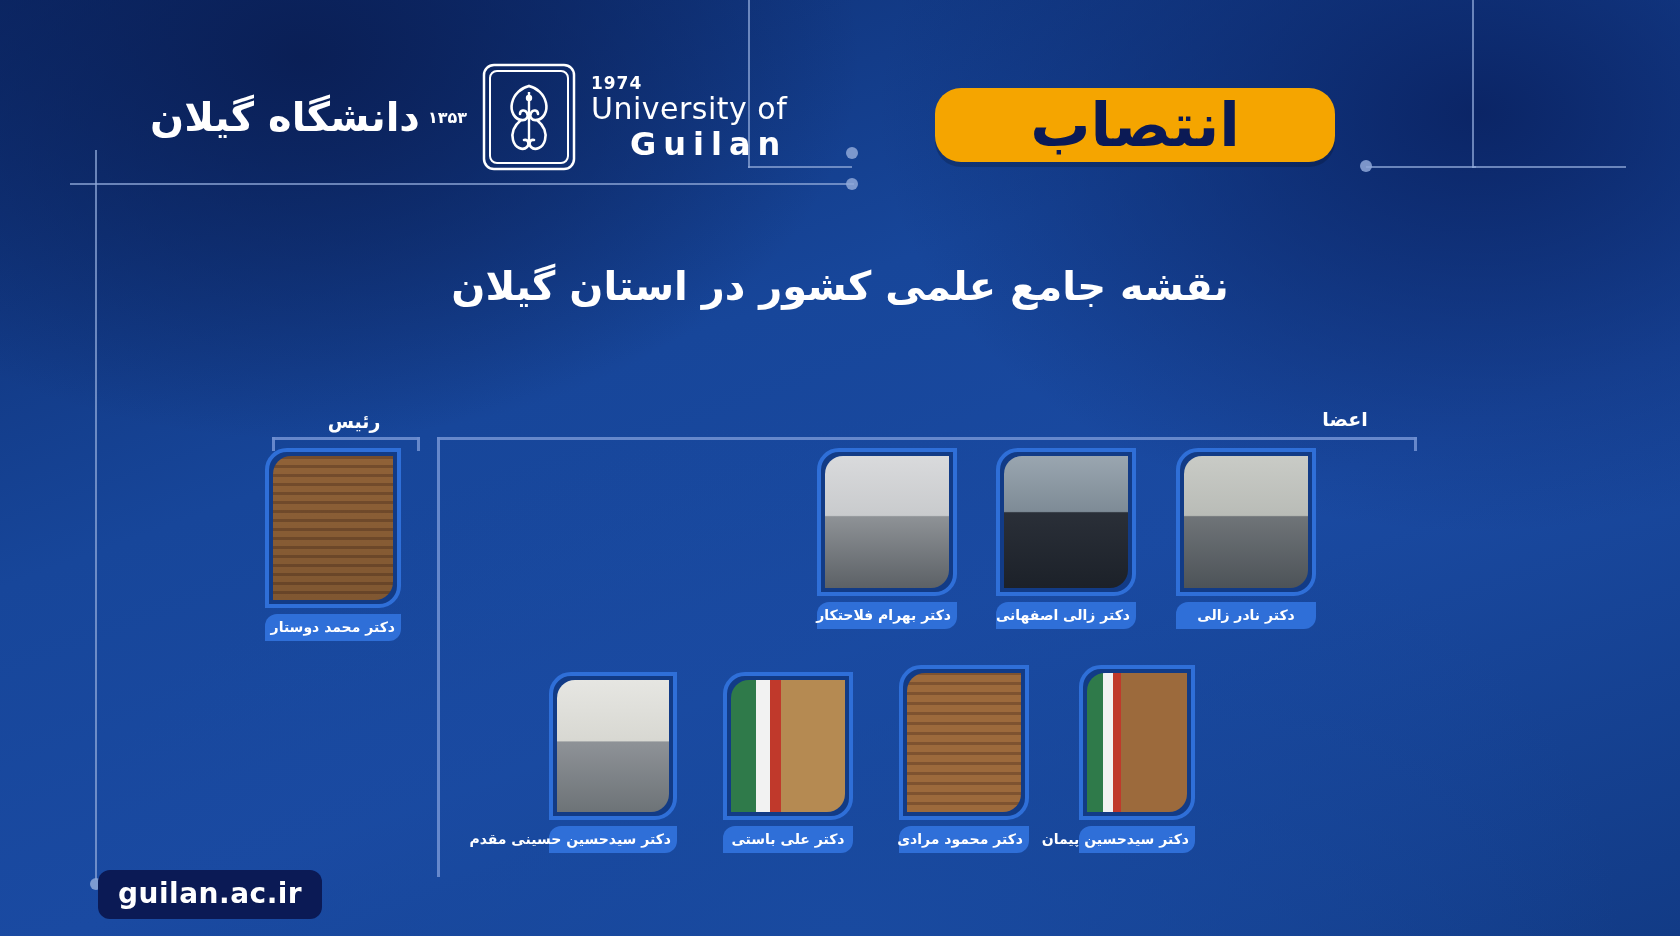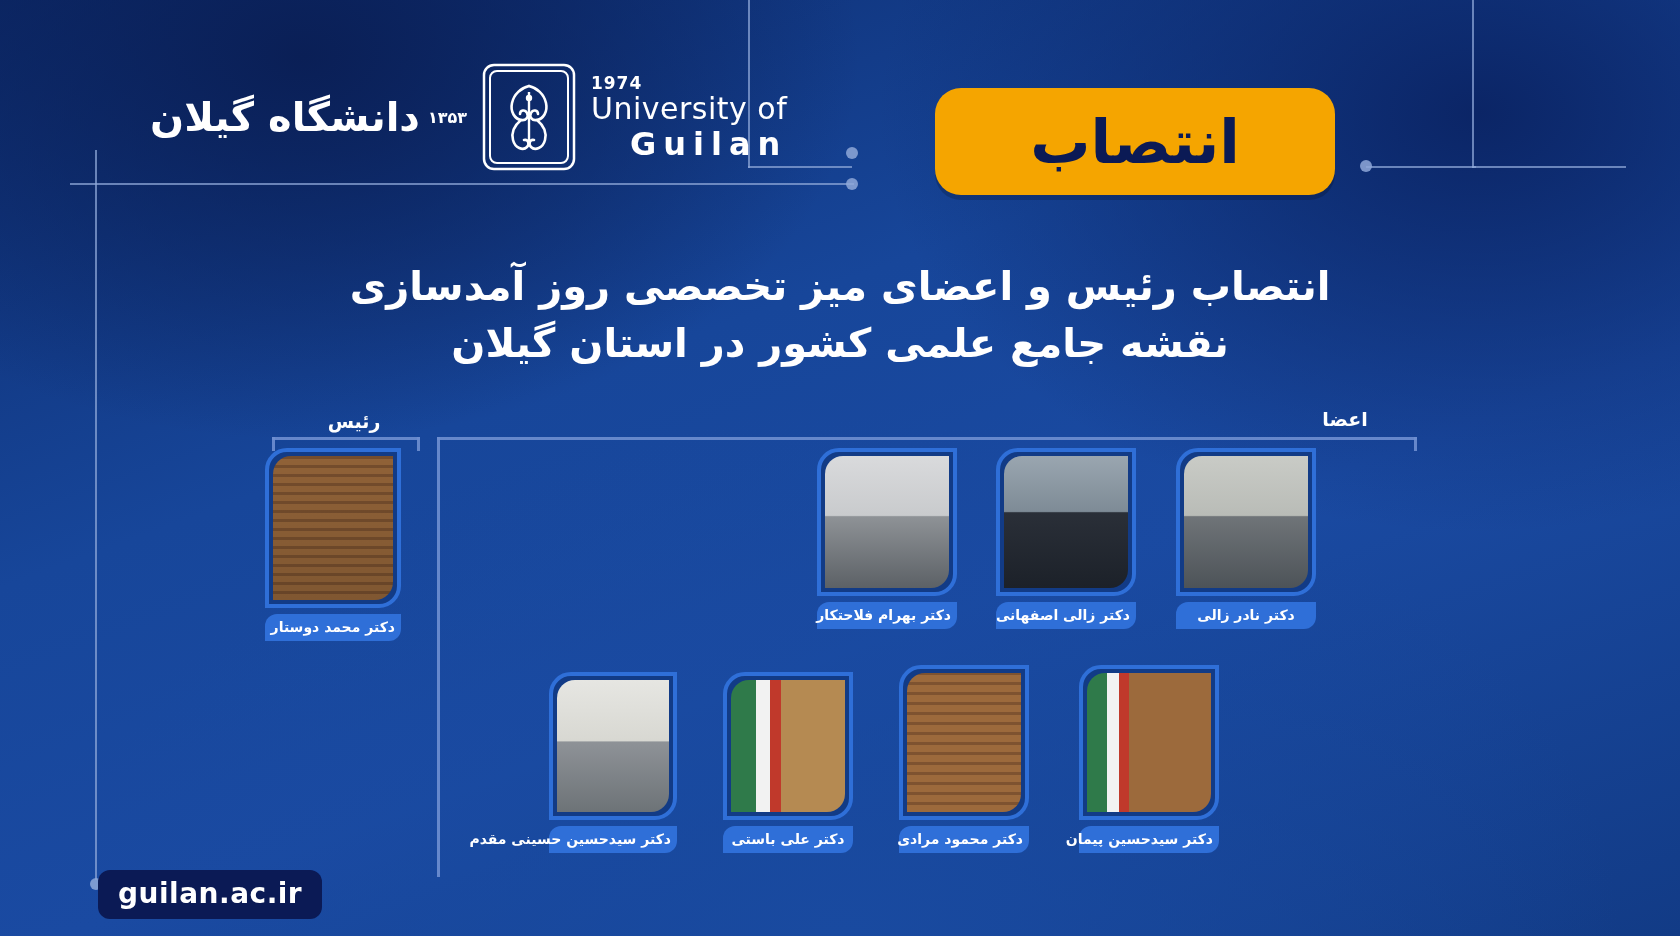--- a/index.html
+++ b/index.html
@@ -29,21 +29,21 @@
   .logo-year{font-size:17px;font-weight:700;letter-spacing:1px;align-self:flex-end;margin-bottom:2px;}
   .logo-uni{font-size:30px;font-weight:400;letter-spacing:.5px;}
   .logo-guilan{font-size:32px;font-weight:700;letter-spacing:7px;margin-top:4px;}
   .logo-mark{width:96px;height:110px;}
   .logo-fa{display:flex;align-items:center;gap:8px;color:#fff;}
   .logo-year-fa{font-size:16px;font-weight:700;letter-spacing:1px;}
   .logo-fa-text{font-size:40px;font-weight:700;direction:rtl;white-space:nowrap;
                 font-family:"DejaVu Sans",sans-serif;}
   
   .badge{
-    position:absolute;left:935px;top:88px;width:400px;height:107px;
+    position:absolute;left:935px;top:88px;width:400px;height:74px;
     background:#f5a500;border-radius:26px;
     display:flex;align-items:center;justify-content:center;
     box-shadow:0 5px 0 rgba(0,0,0,.18);
   }
   .badge span{color:#0b1a55;font-size:60px;font-weight:700;line-height:1;
     direction:rtl;letter-spacing:2px;font-family:"DejaVu Sans",sans-serif;}
   
   .title{
     position:absolute;left:0;right:0;top:258px;text-align:center;
     color:#fff;direction:rtl;
@@ -122,21 +122,20 @@
       <span class="logo-year-fa">۱۳۵۳</span>
       <span class="logo-fa-text">دانشگاه گیلان</span>
     </div>
   </div>
 
   <div class="badge">
     <span>انتصاب</span>
   </div>
 
   <div class="title">
-    <span class="l">انتصاب رئیس و اعضای میز تخصصی روز آمدسازی</span>
     <span class="l">نقشه جامع علمی کشور در استان گیلان</span>
   </div>
 
   <div class="sec-label" style="left:294px;top:410px;width:120px;text-align:center;">رئیس</div>
   <div class="sec-rule" style="left:272px;top:437px;width:148px;"></div>
   <div class="sec-tick" style="left:272px;top:437px;height:14px;"></div>
   <div class="sec-tick" style="left:417px;top:437px;height:14px;"></div>
 
   <div class="sec-label" style="left:1300px;top:408px;width:90px;text-align:center;">اعضا</div>
   <div class="sec-rule" style="left:437px;top:437px;width:980px;"></div>
@@ -194,21 +193,21 @@
 
   <div class="card" style="left:899px;top:665px;width:130px;border-radius:22px;">
     <div class="frame" style="height:155px;">
       <div class="photo" style="background-image:
              repeating-linear-gradient(0deg,#9c6a3c 0 7px,#7e5330 7px 10px),
              linear-gradient(180deg,#a97848,#7d5531);"></div>
     </div>
     <div class="nameplate">دکتر محمود مرادی</div>
   </div>
 
-  <div class="card" style="left:1079px;top:665px;width:140px;">
+  <div class="card" style="left:1079px;top:665px;width:116px;">
     <div class="frame" style="height:155px;">
       <div class="photo" style="background-image:
              linear-gradient(90deg,#2f7a4a 0 16%, #f2f2f2 16% 26%, #c0392b 26% 34%, #9c6a3c 34% 100%),
              linear-gradient(180deg,#a97848,#7d5531);"></div>
     </div>
     <div class="nameplate">دکتر سیدحسین پیمان</div>
   </div>
 
   <div class="url">guilan.ac.ir</div>
 

